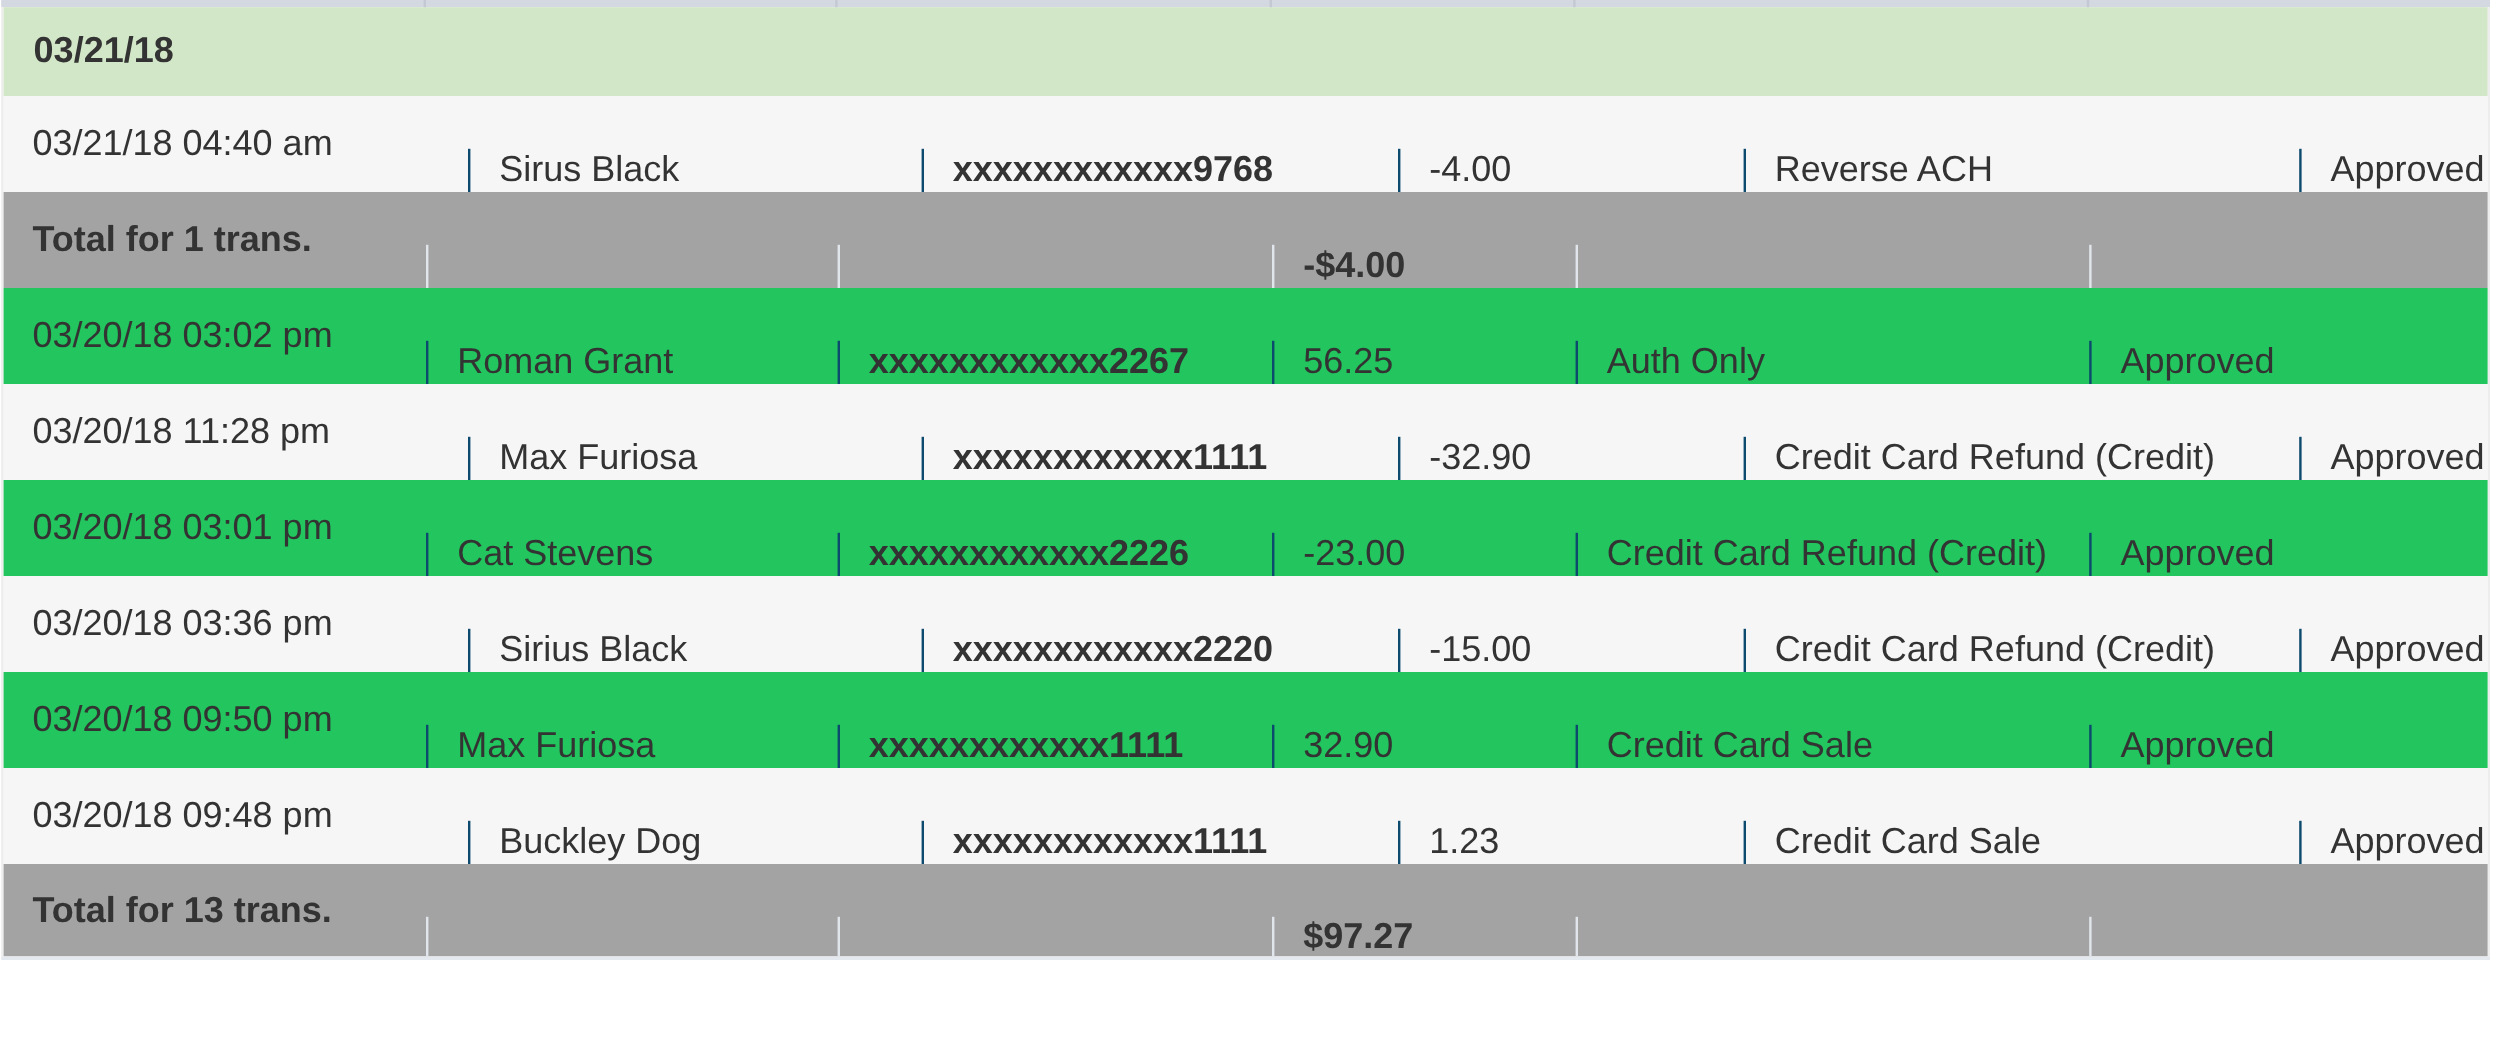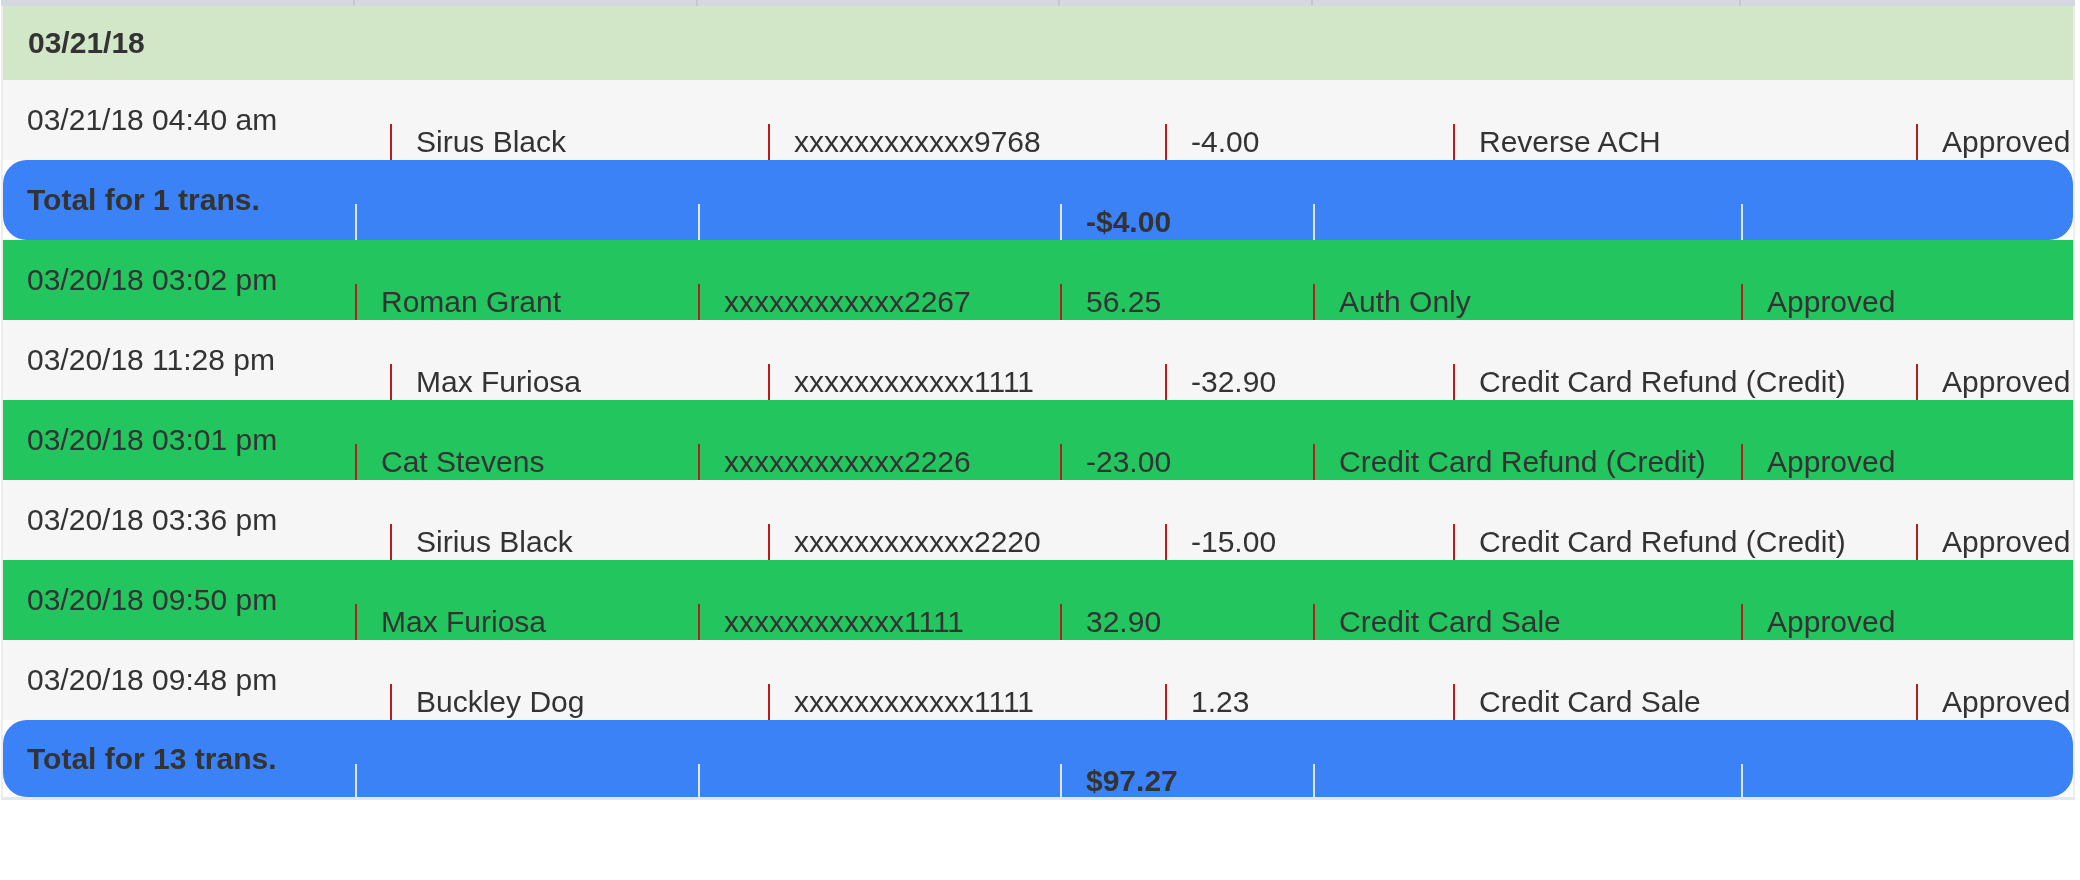--- a/index.html
+++ b/index.html
@@ -31,38 +31,37 @@
     background: #d2e7c7;
     font-weight: bold;
     align-items: center;
     padding-left: 25px;
     box-sizing: border-box;
   }
   .row.date-header.first { height: 74px; }
   .row.data { background: #22c55e; }
   .row.data.stripe { background: #f6f6f6; gap: 35px; }
   .row.total {
-    background: #3b82f6;
+    background: #a3a3a3;
     font-weight: bold;
-    border-radius: 24px;
   }
   .row.total.last { height: 77px; }
   .cell {
     display: flex;
     align-items: center;
     padding-left: 24px;
     box-sizing: border-box;
     overflow: hidden;
     white-space: nowrap;
   }
-  .row .cell + .cell { border-left: 2px solid #b91c1c; margin-top: 44px; }
+  .row .cell + .cell { border-left: 2px solid #0c4a6e; margin-top: 44px; }
   .row.total .cell + .cell { border-left-color: #e1e5ec; }
   .c1 { width: 352px; }
   .c2 { width: 343px; }
-  .c3 { width: 362px; }
+  .c3 { width: 362px; font-weight: bold; }
   .c4 { width: 253px; }
   .c5 { width: 428px; }
   .c6 { flex: 1; }
   .bottom-strip {
     height: 3px;
     background: #e4e8ef;
     margin: 0 5px 0 1px;
   }
 </style>
 </head>

